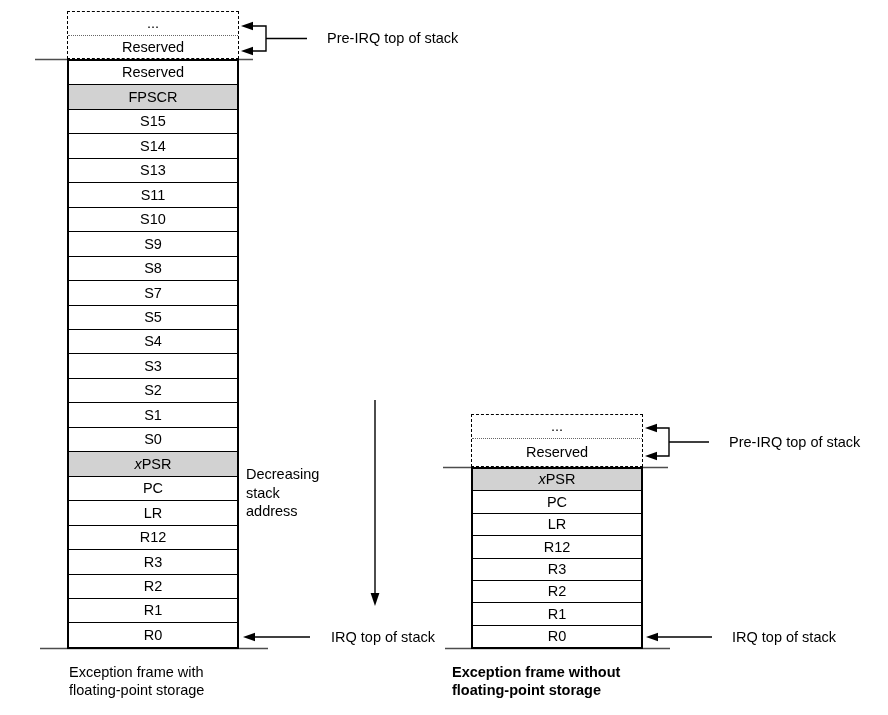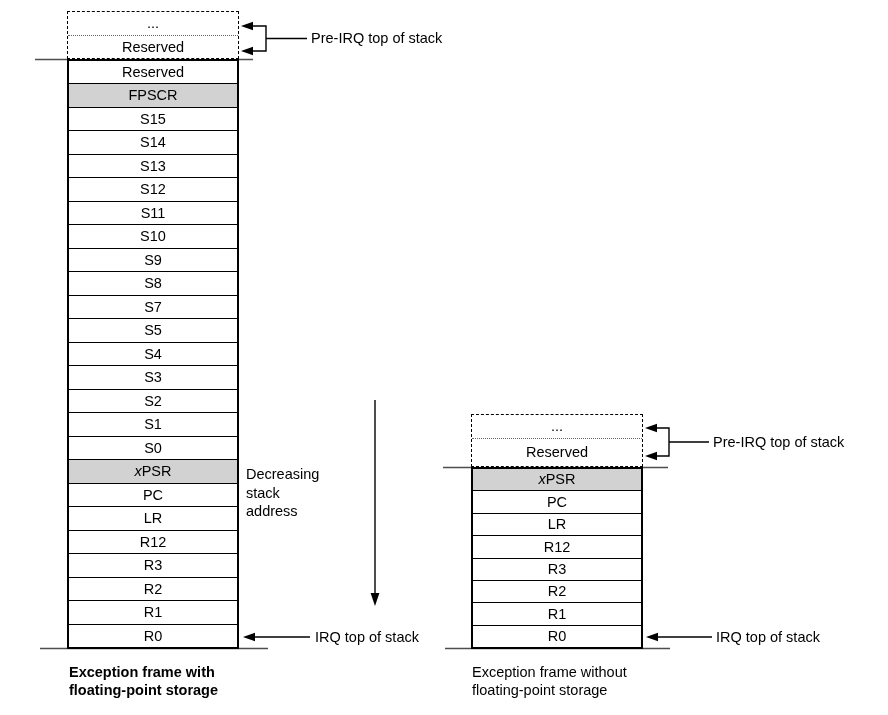--- a/index.html
+++ b/index.html
@@ -28,21 +28,21 @@
     position:absolute;display:flex;flex-direction:column;
     box-sizing:border-box;border:1.6px dashed #000;background:#fff;
   }
   .dcell{
     display:flex;align-items:center;justify-content:center;
     font-size:14.5px;line-height:1;
   }
   .dcell:first-child{height:23px;border-bottom:1.5px dotted #666;}
   .dcell:last-child{flex:1;}
 
-  .label{position:absolute;font-size:14.5px;white-space:nowrap;}
+  .label{position:absolute;font-size:14.5px;white-space:nowrap;margin-left:16px;}
   .caption{position:absolute;font-size:14.5px;line-height:17.5px;}
   .dec{position:absolute;font-size:14.5px;line-height:18.5px;text-align:left;}
 </style>
 </head>
 <body>
 
 <div class="canvas">
 
   <svg class="overlay" width="888" height="715">
 
@@ -85,21 +85,20 @@
       <div class="dcell">...</div>
       <div class="dcell">Reserved</div>
     </div>
 
   <div class="stack" style="left:67px;top:59px;width:172px;height:590px;">
       <div class="cell">Reserved</div>
       <div class="cell shaded">FPSCR</div>
       <div class="cell">S15</div>
       <div class="cell">S14</div>
       <div class="cell">S13</div>
-      <div class="cell">S12</div>
       <div class="cell">S11</div>
       <div class="cell">S10</div>
       <div class="cell">S9</div>
       <div class="cell">S8</div>
       <div class="cell">S7</div>
       <div class="cell">S5</div>
       <div class="cell">S4</div>
       <div class="cell">S3</div>
       <div class="cell">S2</div>
       <div class="cell">S1</div>
@@ -137,23 +136,23 @@
   <div class="label" style="left:315px;top:629px;">IRQ top of stack</div>
 
   <div class="label" style="left:716px;top:629px;">IRQ top of stack</div>
 
   <div class="dec" style="left:246px;top:465px;width:120px;">
     <div>Decreasing</div>
     <div>stack</div>
     <div>address</div>
   </div>
 
-  <div class="caption" style="left:69px;top:664px;font-weight:bold;">
+  <div class="caption" style="left:69px;top:664px;">
     <div>Exception frame with</div>
     <div>floating-point storage</div>
   </div>
 
-  <div class="caption" style="left:472px;top:664px;">
+  <div class="caption" style="left:452px;top:664px;font-weight:bold;">
     <div>Exception frame without</div>
     <div>floating-point storage</div>
   </div>
 
 </div>
 
 </body></html>

